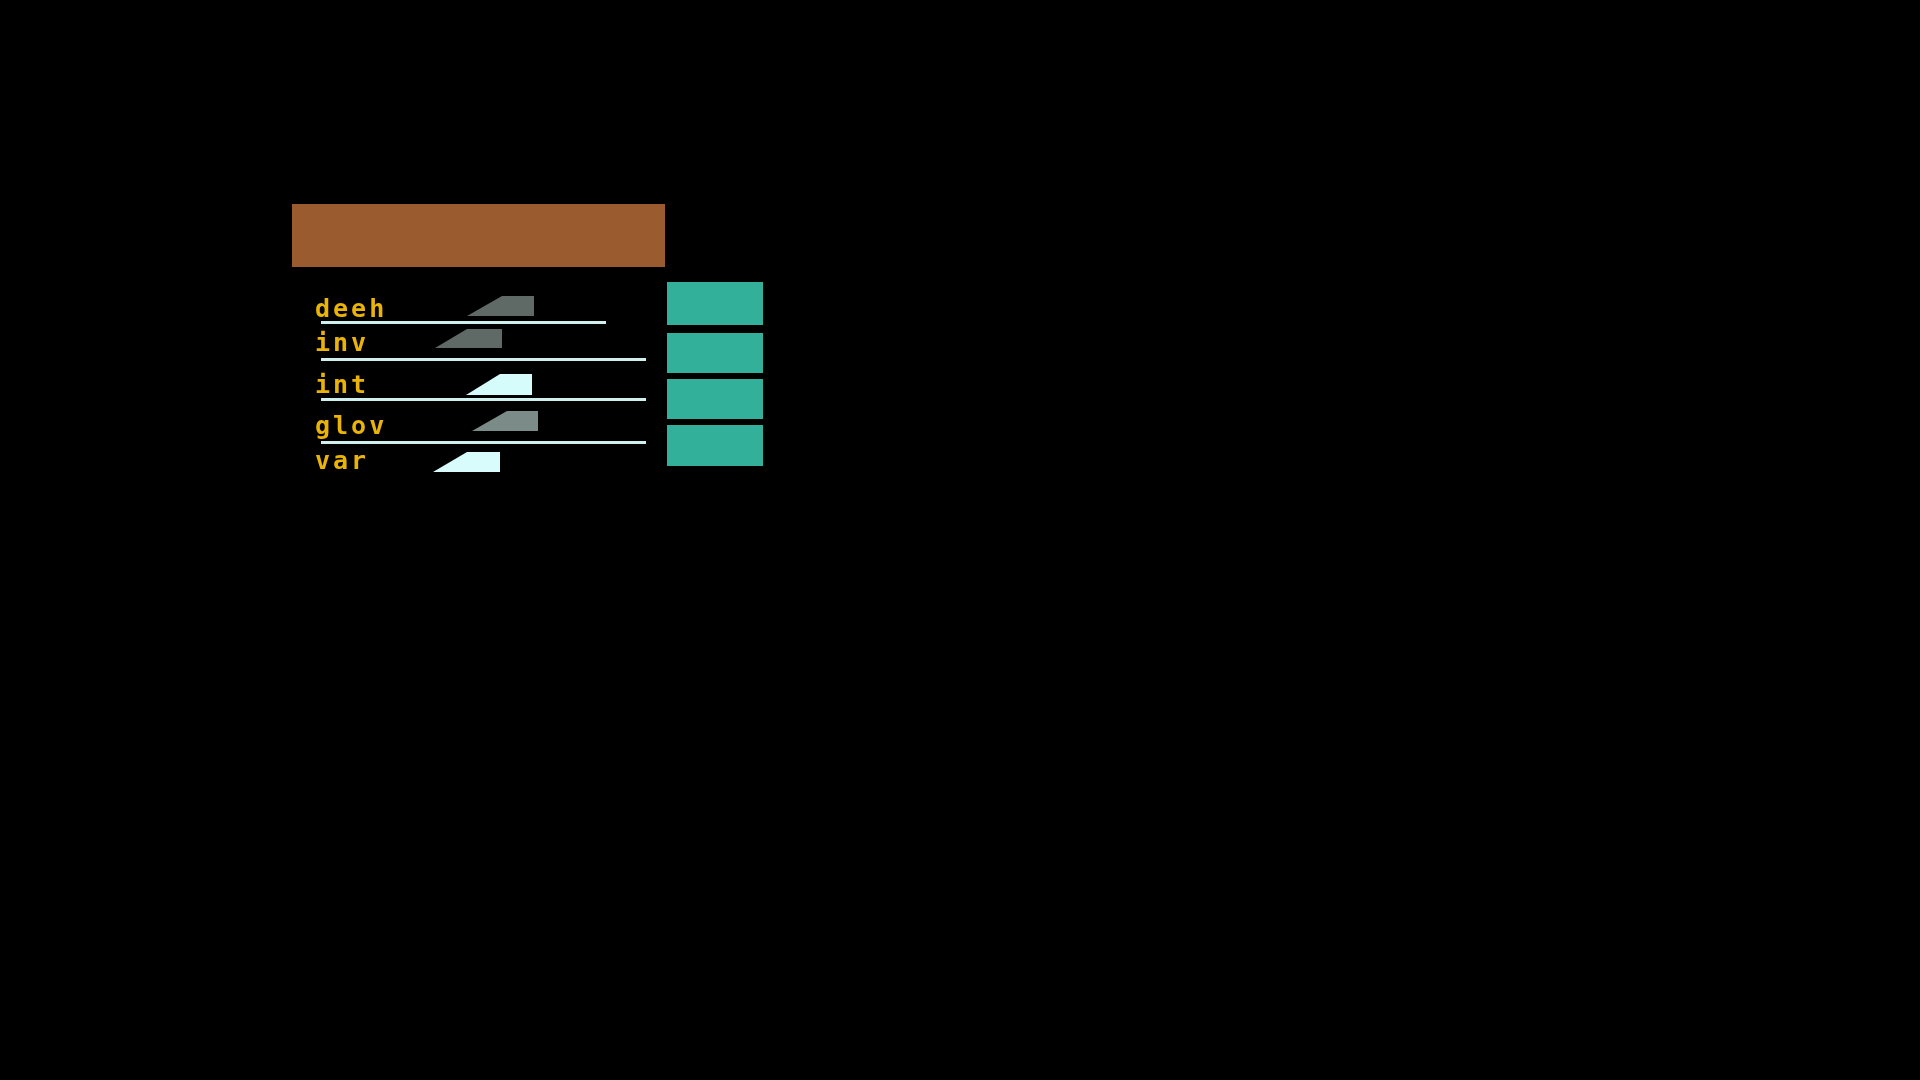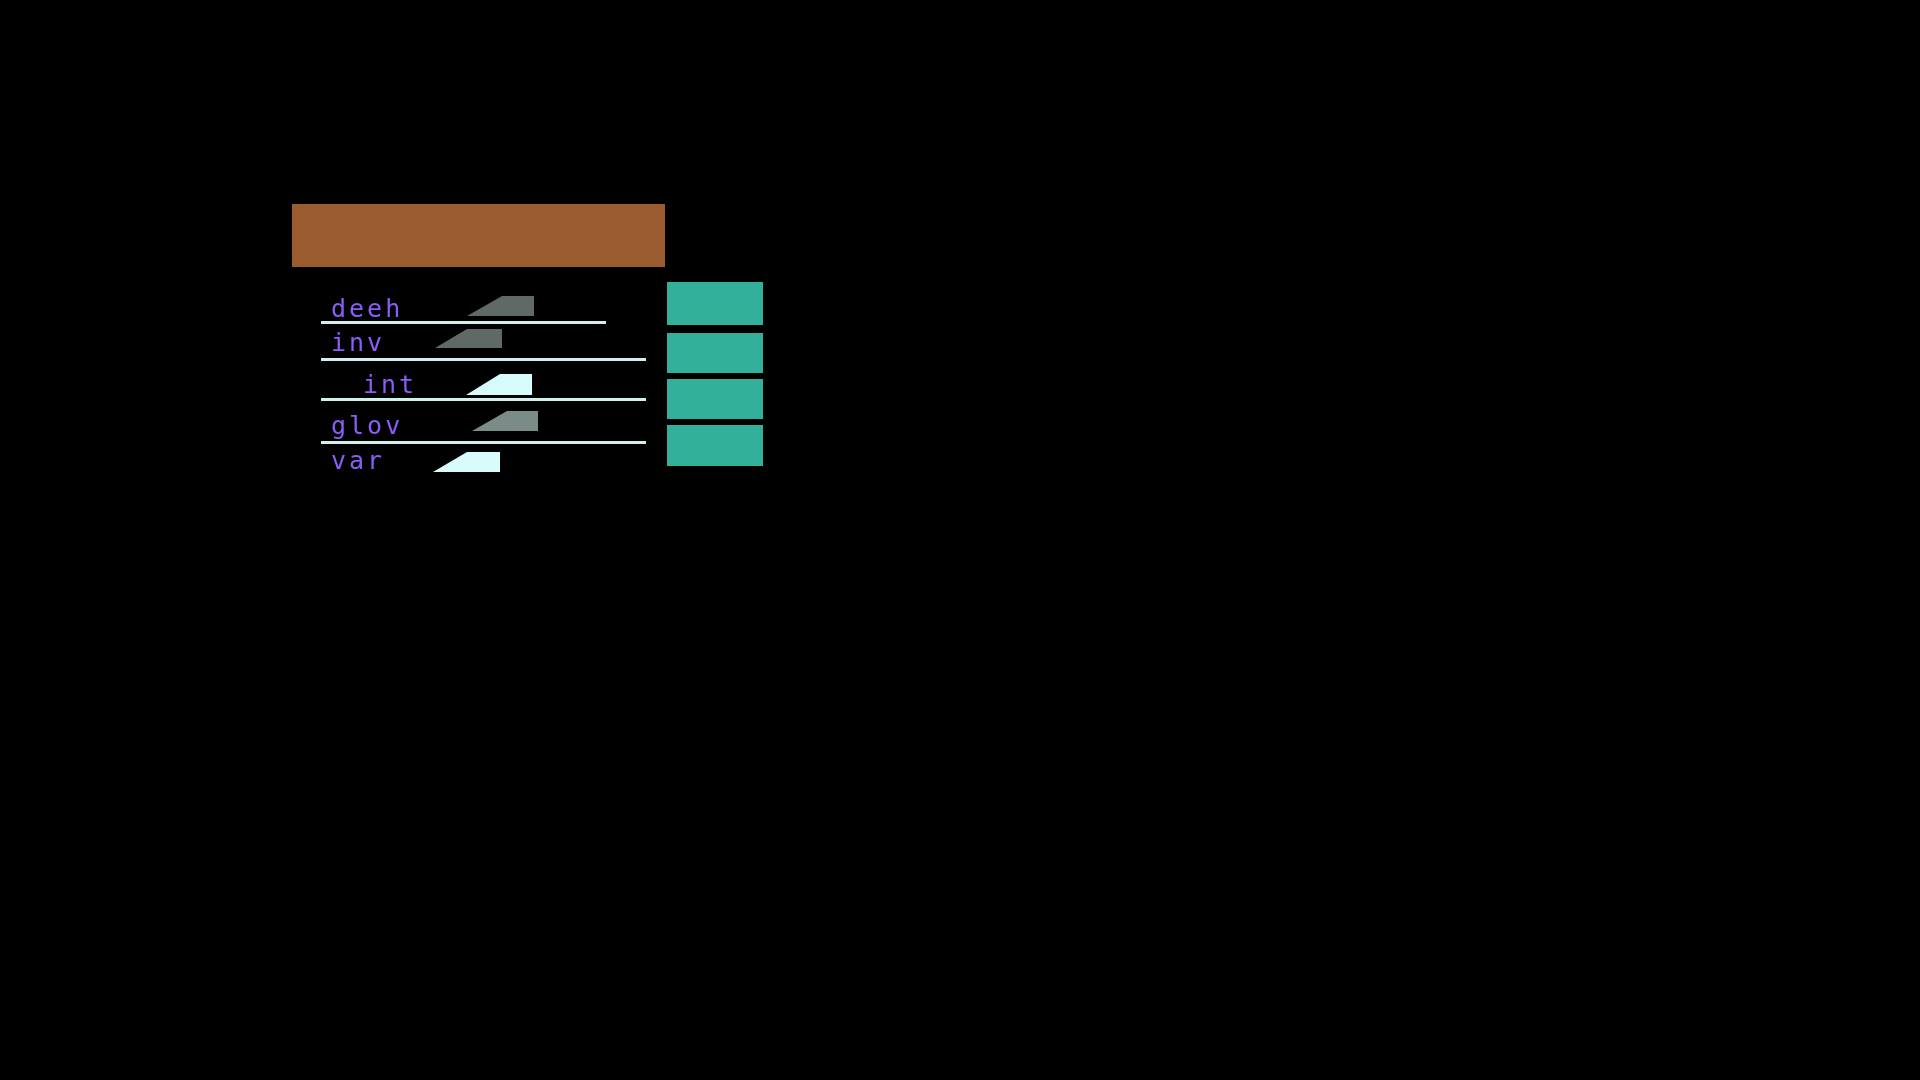--- a/index.html
+++ b/index.html
@@ -19,27 +19,28 @@
     .header-bar {
       position: absolute;
       left: 292px;
       top: 204px;
       width: 373px;
       height: 63px;
       background: #9a5c2e;
     }
     .row-label {
       position: absolute;
-      left: 331px;
+      left: 315px;
       font-family: "DejaVu Sans Mono", monospace;
       font-size: 25px;
       letter-spacing: 3px;
       line-height: 1;
-      color: #8b5cf6;
+      color: #eab308;
       white-space: nowrap;
+      font-weight: bold;
     }
     .row-line {
       position: absolute;
       left: 321px;
       height: 3px;
       background: #d0f0ee;
     }
     .gauge {
       position: absolute;
     }
@@ -67,21 +68,21 @@
   <div class="row-line" style="top:321px; width:285px;"></div>
 
   <div class="row-label" style="top:330px;">inv</div>
   <div class="gauge" style="left:435px; top:329px;">
     <svg width="67" height="19" viewBox="0 0 67 19">
         <polygon points="0,19 32,0 67,0 67,19" fill="#5f6a67"></polygon>
       </svg>
   </div>
   <div class="row-line" style="top:358px; width:325px;"></div>
 
-  <div class="row-label" style="top:372px;margin-left:32px;">int</div>
+  <div class="row-label" style="top:372px;">int</div>
   <div class="gauge" style="left:466px; top:374px;">
     <svg width="66" height="21" viewBox="0 0 66 21">
         <polygon points="0,21 34,0 66,0 66,21" fill="#d6fbfb"></polygon>
       </svg>
   </div>
   <div class="row-line" style="top:398px; width:325px;"></div>
 
   <div class="row-label" style="top:413px;">glov</div>
   <div class="gauge" style="left:472px; top:411px;">
     <svg width="66" height="20" viewBox="0 0 66 20">

